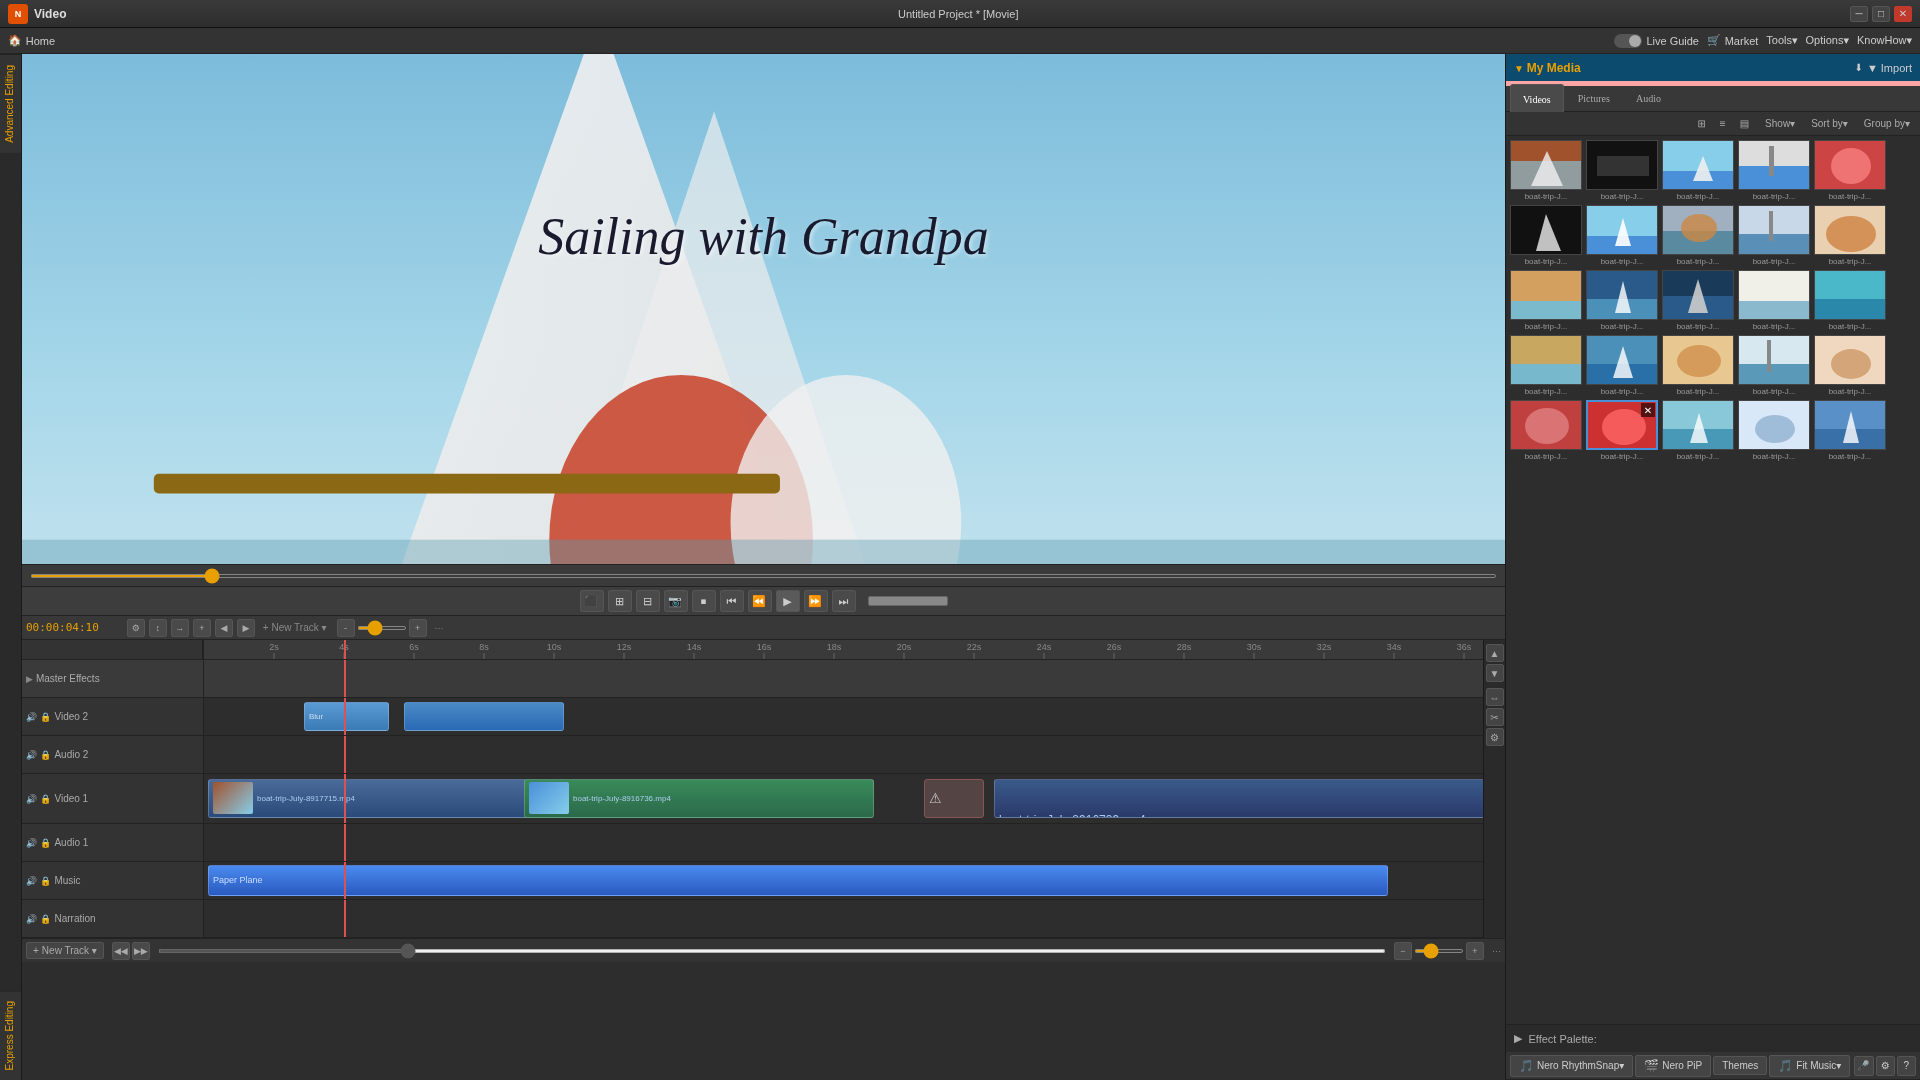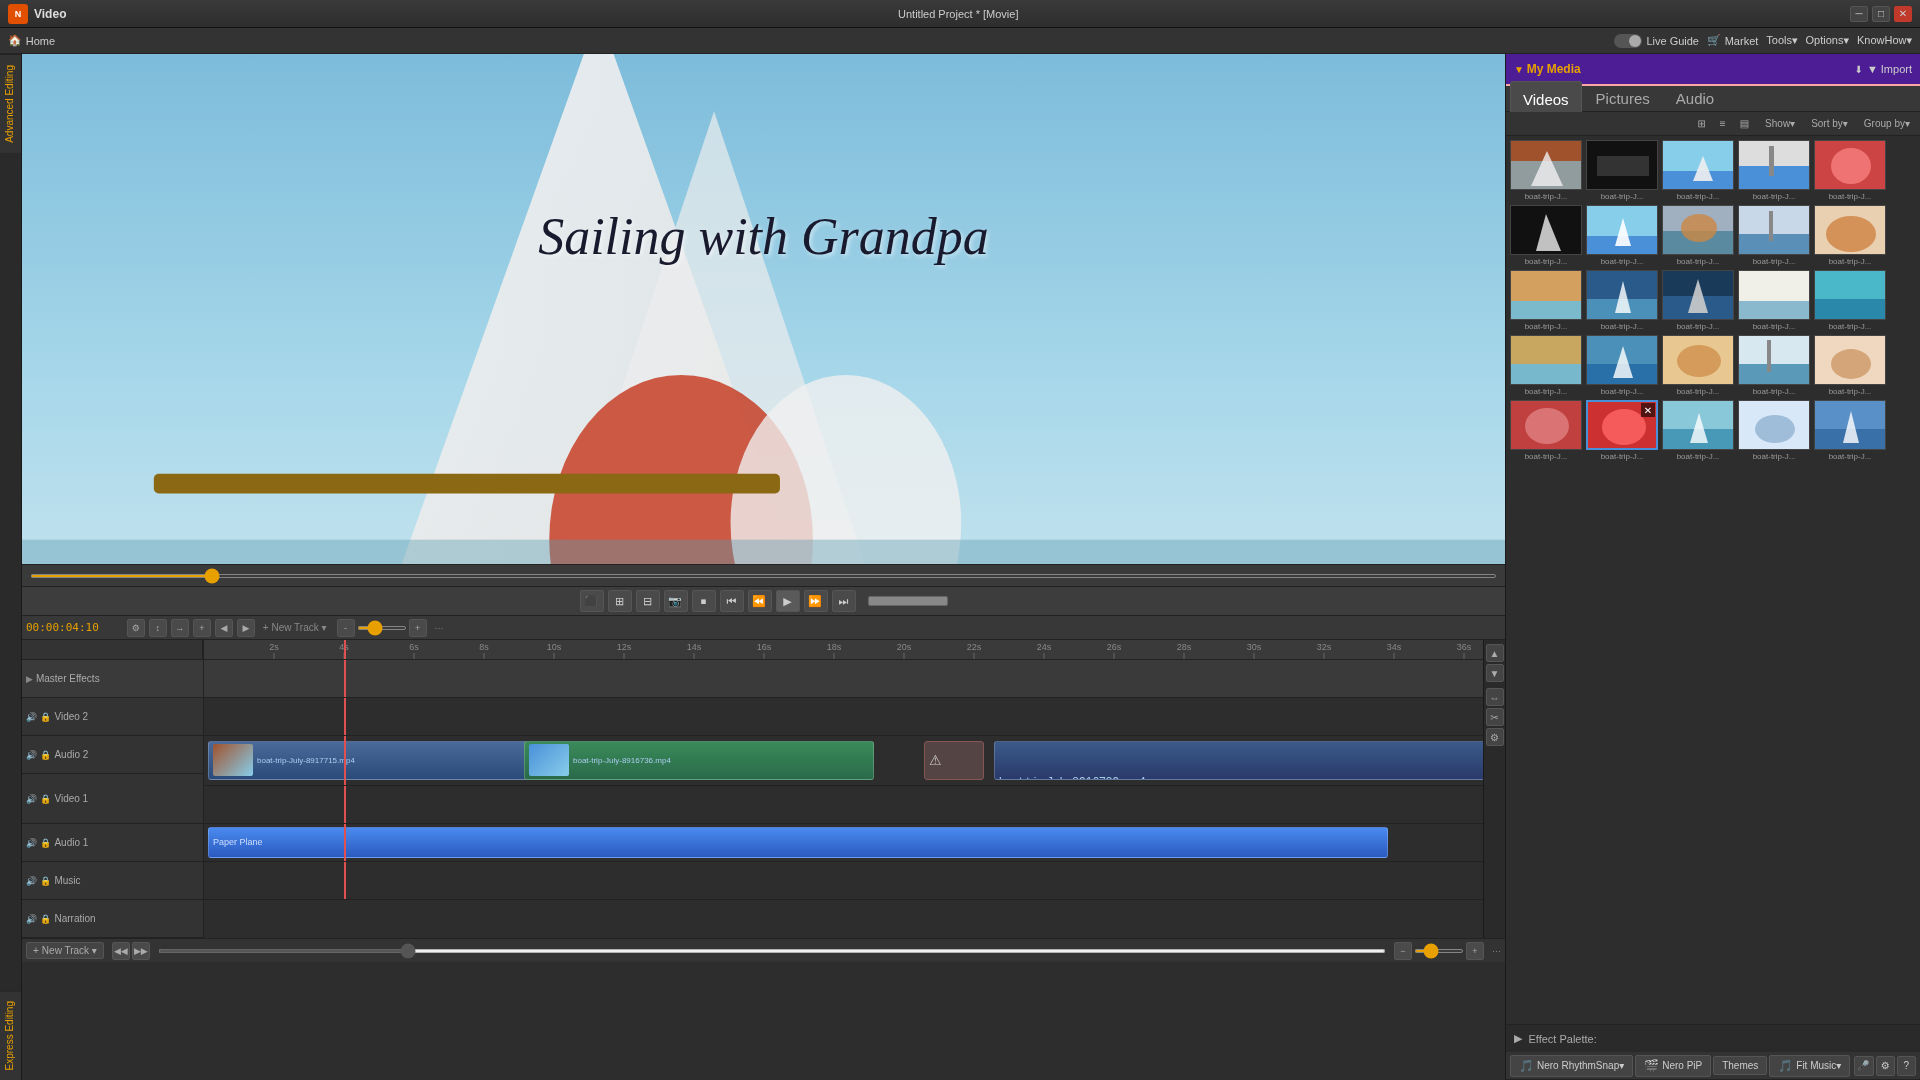--- a/index.html
+++ b/index.html
@@ -197,43 +197,44 @@
       flex-direction: column;
     }
     #media-panel {
       flex: 1;
       overflow: hidden;
       display: flex;
       flex-direction: column;
     }
     #media-header {
       height: 32px;
-      background: #4c1d95;
+      background: #0c4a6e;
       display: flex;
       align-items: center;
       justify-content: space-between;
       padding: 0 8px;
-      border-bottom: 2px solid #fca5a5;
+      border-bottom: 5px solid #fca5a5;
     }
     #media-header .my-media { color: #e8a000; font-size: 12px; font-weight: bold; }
     #media-tabs {
       height: 26px;
       background: #383838;
       display: flex;
       align-items: center;
       padding: 0 4px;
       gap: 2px;
       border-bottom: 1px solid #222;
     }
     .media-tab {
       padding: 9px 12px;
       border-radius: 3px 3px 0 0;
-      font-size: 15px;
+      font-size: 10px;
       cursor: pointer;
       color: #aaa;
+      font-family: Liberation Serif, serif;
     }
     .media-tab.active { background: #4a4a4a; color: #fff; border: 1px solid #555; border-bottom: none; }
     #media-toolbar {
       height: 24px;
       background: #333;
       display: flex;
       align-items: center;
       justify-content: flex-end;
       padding: 0 4px;
       gap: 4px;
@@ -600,20 +601,27 @@
             <div class="r-mark" style="left:1260px">36s</div>
             <div class="r-tick" style="left:1260px"></div>
 
             <div class="playhead-line" style="left:140px;"></div>
           </div>
 
           <div style="height:38px;border-bottom:1px solid #222;background:#3a3a3a;position:relative;">
             <div class="playhead-line" style="left:140px;"></div>
           </div>
 
+          <div style="height:38px;border-bottom:1px solid #222;position:relative;">
+            <div class="clip video2-blur" style="left:100px;width:85px;">
+              <span>Blur</span>
+            </div>
+            <div class="clip video2-clip" style="left:200px;width:160px;"></div>
+            <div class="playhead-line" style="left:140px;"></div>
+          </div>
 
           <div style="height:38px;border-bottom:1px solid #222;position:relative;">
             <div class="playhead-line" style="left:140px;"></div>
           </div>
 
           <div style="height:50px;border-bottom:1px solid #222;position:relative;">
 
             <div class="clip video1" style="left:4px;width:344px;background:linear-gradient(to bottom,#4a6a9a,#2a4a7a);">
               <div style="width:40px;height:32px;background:linear-gradient(135deg,#a0522d,#87CEEB);border-radius:2px;flex-shrink:0;overflow:hidden;margin-right:4px;"></div>
               <span style="font-size:8px;color:#aaccee;">boat-trip-July-8917715.mp4</span>

